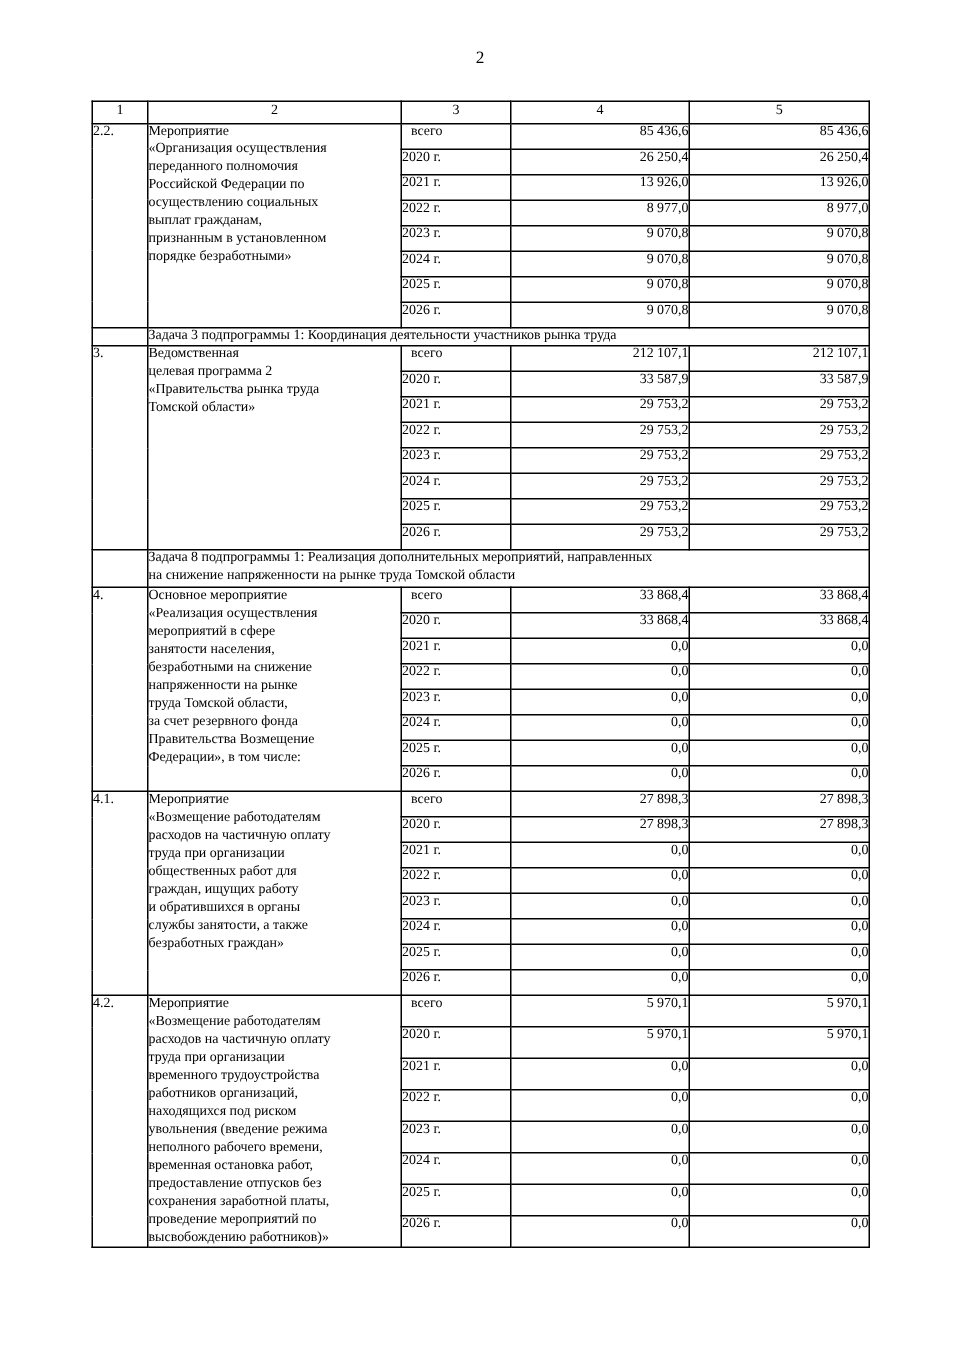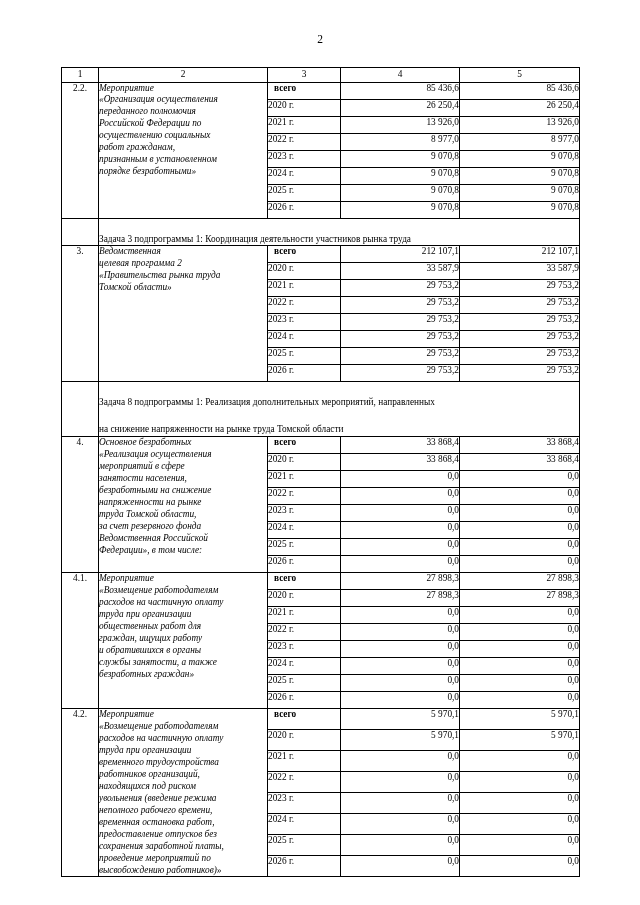--- a/index.html
+++ b/index.html
@@ -52,56 +52,54 @@
   col.c5 { width: 120px; }
 
   .hdr td {
     text-align: center;
     vertical-align: middle;
     height: 14px;
     font-size: 9.4px;
     padding: 1px 0 2px 0;
   }
   .cell-num {
-    text-align: center;
     padding: 2px 2px 0 2px;
     font-size: 9.3px;
   }
   .cell-desc {
     text-align: left;
     padding: 2px 3px 2px 5px;
     font-size: 9.3px;
   }
-  .cell-desc div { white-space: nowrap; font-style: italic; }
+  .cell-desc div { white-space: nowrap; }
   .cell-period {
     vertical-align: middle;
     padding: 0 4px;
     font-size: 9.3px;
     height: 16px;
   }
   .cell-period.left {
     text-align: left;
     padding-left: 6px;
-    font-weight: bold;
   }
   .cell-money {
     text-align: right;
     vertical-align: middle;
     padding: 0 6px 0 2px;
     font-size: 9.3px;
     height: 16px;
     white-space: nowrap;
   }
   .cell-task {
     text-align: left;
     padding: 2px 3px 2px 5px;
     font-size: 9.3px;
     vertical-align: top;
   }
-  .cell-task div { white-space: nowrap; margin-top: 15px; }
+  .cell-task div { white-space: nowrap; }
   .cell-blank { padding: 0; }
 </style>
 </head>
 <body>
 
 <div class="page">
 
   <div class="page-number">2</div>
 
   <table class="doc-table">
@@ -121,21 +119,21 @@
           <td>5</td>
         </tr>
         <tr>
           <td class="cell-num" rowspan="8">2.2.</td>
           <td class="cell-desc" rowspan="8">
             <div>Мероприятие</div>
             <div>«Организация осуществления</div>
             <div>переданного полномочия</div>
             <div>Российской Федерации по</div>
             <div>осуществлению социальных</div>
-            <div>работ гражданам,</div>
+            <div>выплат гражданам,</div>
             <div>признанным в установленном</div>
             <div>порядке безработными»</div>
           </td>
           <td class="cell-period left">всего</td>
           <td class="cell-money">85 436,6</td>
           <td class="cell-money">85 436,6</td>
         </tr>
         <tr>
           <td class="cell-period">2020 г.</td>
           <td class="cell-money">26 250,4</td>
@@ -227,29 +225,29 @@
         <tr>
           <td class="cell-blank"></td>
           <td class="cell-task" colspan="4">
             <div>Задача 8 подпрограммы 1: Реализация дополнительных мероприятий, направленных</div>
             <div>на снижение напряженности на рынке труда Томской области</div>
           </td>
         </tr>
         <tr>
           <td class="cell-num" rowspan="8">4.</td>
           <td class="cell-desc" rowspan="8">
-            <div>Основное безработных</div>
+            <div>Основное мероприятие</div>
             <div>«Реализация осуществления</div>
             <div>мероприятий в сфере</div>
             <div>занятости населения,</div>
             <div>безработными на снижение</div>
             <div>напряженности на рынке</div>
             <div>труда Томской области,</div>
             <div>за счет резервного фонда</div>
-            <div>Ведомственная Российской</div>
+            <div>Правительства Возмещение</div>
             <div>Федерации», в том числе:</div>
           </td>
           <td class="cell-period left">всего</td>
           <td class="cell-money">33 868,4</td>
           <td class="cell-money">33 868,4</td>
         </tr>
         <tr>
           <td class="cell-period">2020 г.</td>
           <td class="cell-money">33 868,4</td>
           <td class="cell-money">33 868,4</td>

